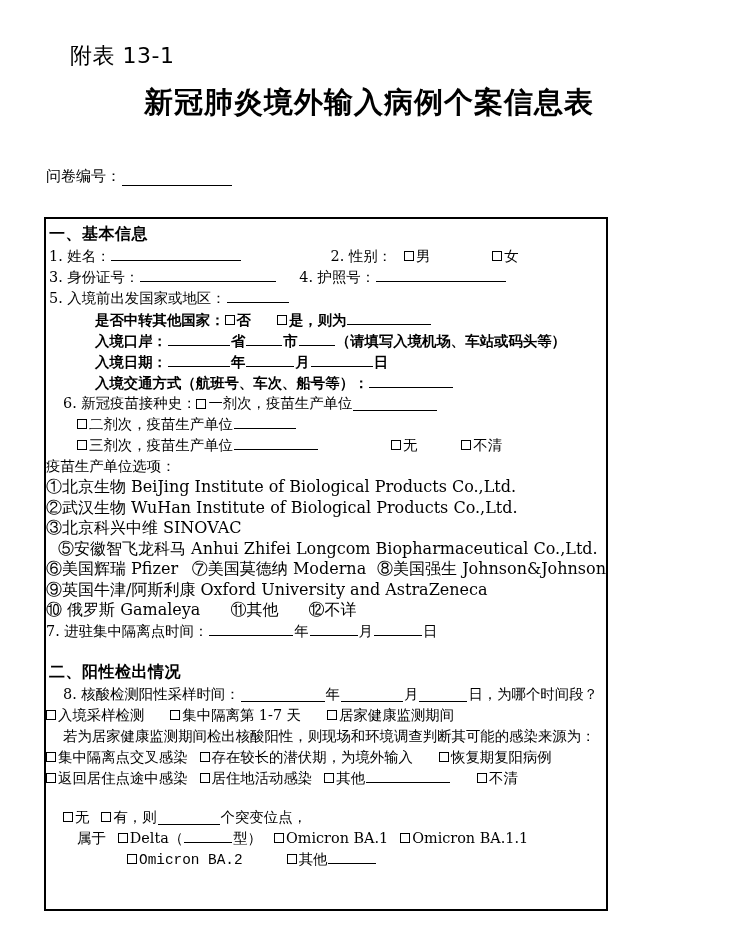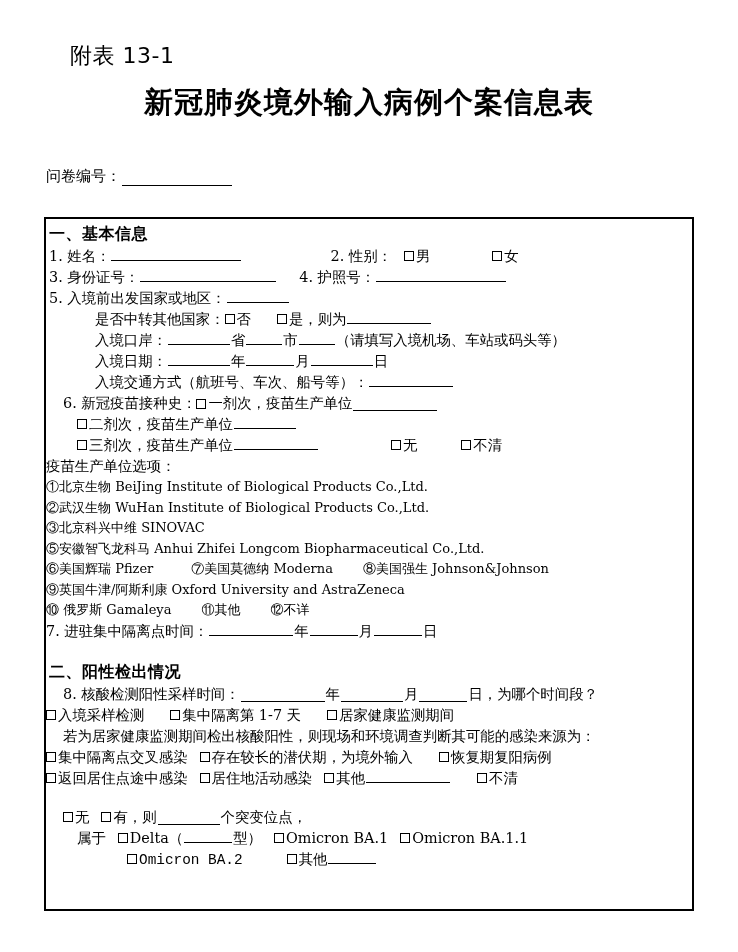--- a/index.html
+++ b/index.html
@@ -51,21 +51,21 @@
     font-size: 15px;
     font-family: "DejaVu Serif", serif;
     white-space: nowrap;
   }
 
   
   .form-box {
     position: absolute;
     left: 44px;
     top: 217px;
-    width: 650px;
+    width: 564px;
     height: 694px;
     border: 2px solid #000;
     box-sizing: border-box;
     padding: 3px 0 0 0;
   }
 
   .sect-title {
     font-size: 16px;
     font-weight: bold;
     font-family: "DejaVu Serif", serif;
@@ -78,21 +78,21 @@
     font-size: 14.4px;
     font-family: "DejaVu Serif", serif;
     line-height: 21px;
     white-space: nowrap;
     margin-left: 3px;
     display: flex;
     align-items: baseline;
   }
 
   .ind1 { padding-left: 14px; align-items: center; }
-  .ind2 { padding-left: 46px; }
+  .ind2 { padding-left: 46px; font-weight: bold; }
   .ind4 { padding-left: 28px; }
   .ind5 { padding-left: 78px; font-family: Liberation Mono, monospace; }
 
   
   .u {
     display: inline-block;
     border-bottom: 1.4px solid #000;
     height: 14px;
     vertical-align: bottom;
     margin: 0 1px;
@@ -113,21 +113,21 @@
     box-sizing: border-box;
     margin-right: 2px;
     vertical-align: -1px;
   }
   .sp { display: inline-block; }
   .sp-s { width: 12px; }
   .sp-m { width: 26px; }
   .sp-l { width: 44px; }
   .sp-xl { width: 62px; }
   .gap-row-lg { height: 18px; }
-  .vac-list .line { line-height: 20.5px; font-size: 13px; }
+  .vac-list .line { line-height: 20.5px; font-size: 16px; }
 </style>
 </head>
 <body>
 
 <div class="page">
 
   <div class="doc-label">附表 13-1</div>
   <div class="doc-title">新冠肺炎境外输入病例个案信息表</div>
 
   <div class="qnum">
@@ -232,21 +232,21 @@
       <div class="line" style="margin-left:0">
         <span>①北京生物 BeiJing Institute of Biological Products Co.,Ltd.</span>
       </div>
       <div class="line" style="margin-left:0">
         <span>②武汉生物 WuHan Institute of Biological Products Co.,Ltd.</span>
       </div>
       <div class="line" style="margin-left:0">
         <span>③北京科兴中维 SINOVAC</span>
         <span class="sp" style="width:40px"></span>
       </div>
-      <div class="line" style="margin-left:0">
+      <div class="line" style="margin-left:12px">
         <span>⑤安徽智飞龙科马 Anhui Zhifei Longcom Biopharmaceutical Co.,Ltd.</span>
       </div>
       <div class="line" style="margin-left:0">
         <span>⑥美国辉瑞 Pfizer</span>
         <span class="sp" style="width:38px"></span>
         <span>⑦美国莫德纳 Moderna</span>
         <span class="sp" style="width:30px"></span>
         <span>⑧美国强生 Johnson&amp;Johnson</span>
       </div>
       <div class="line" style="margin-left:0">

